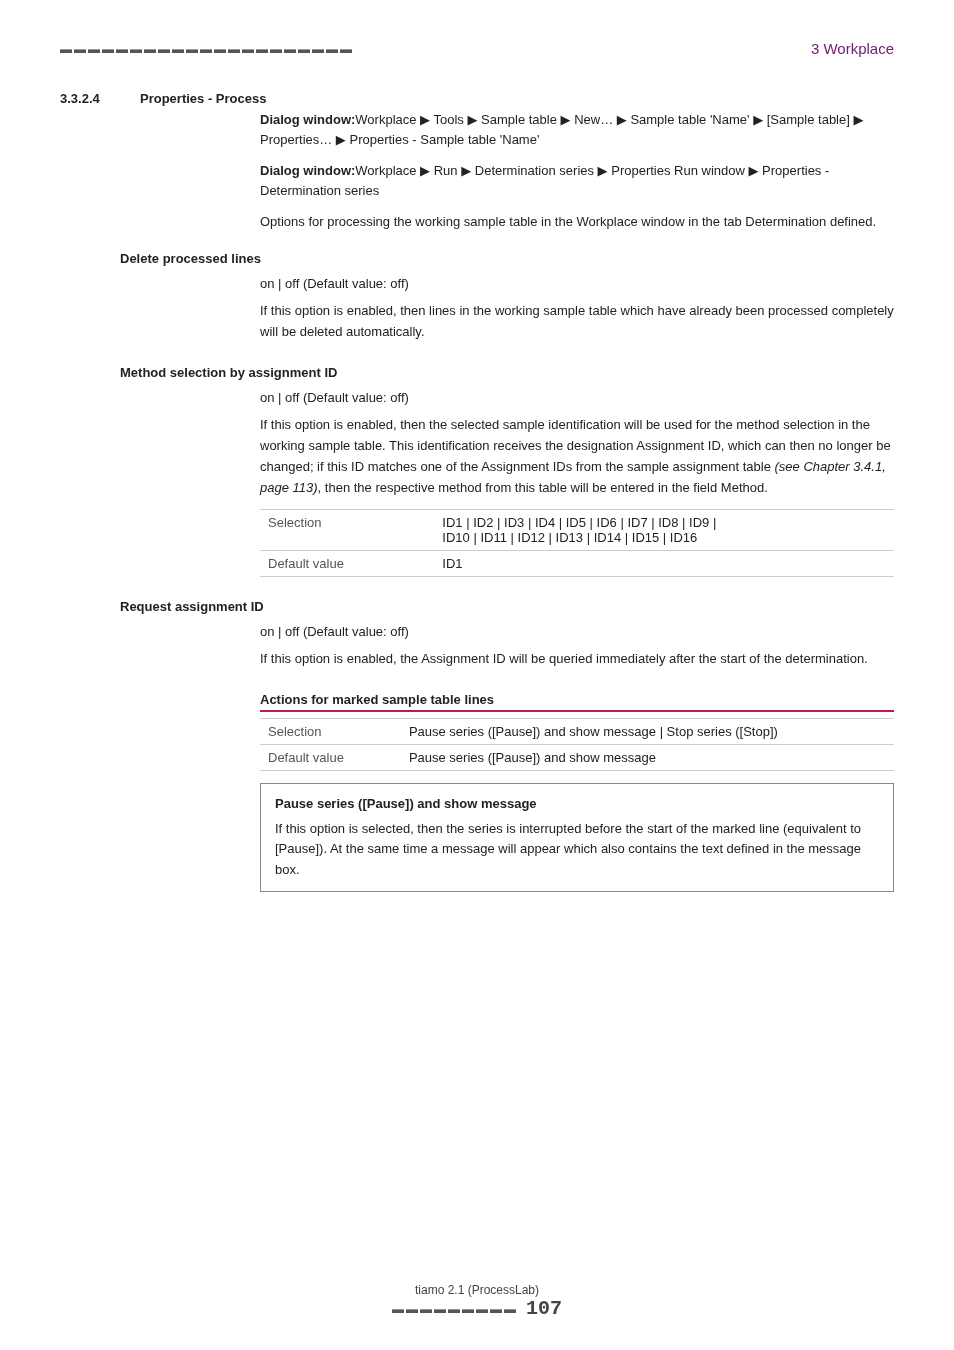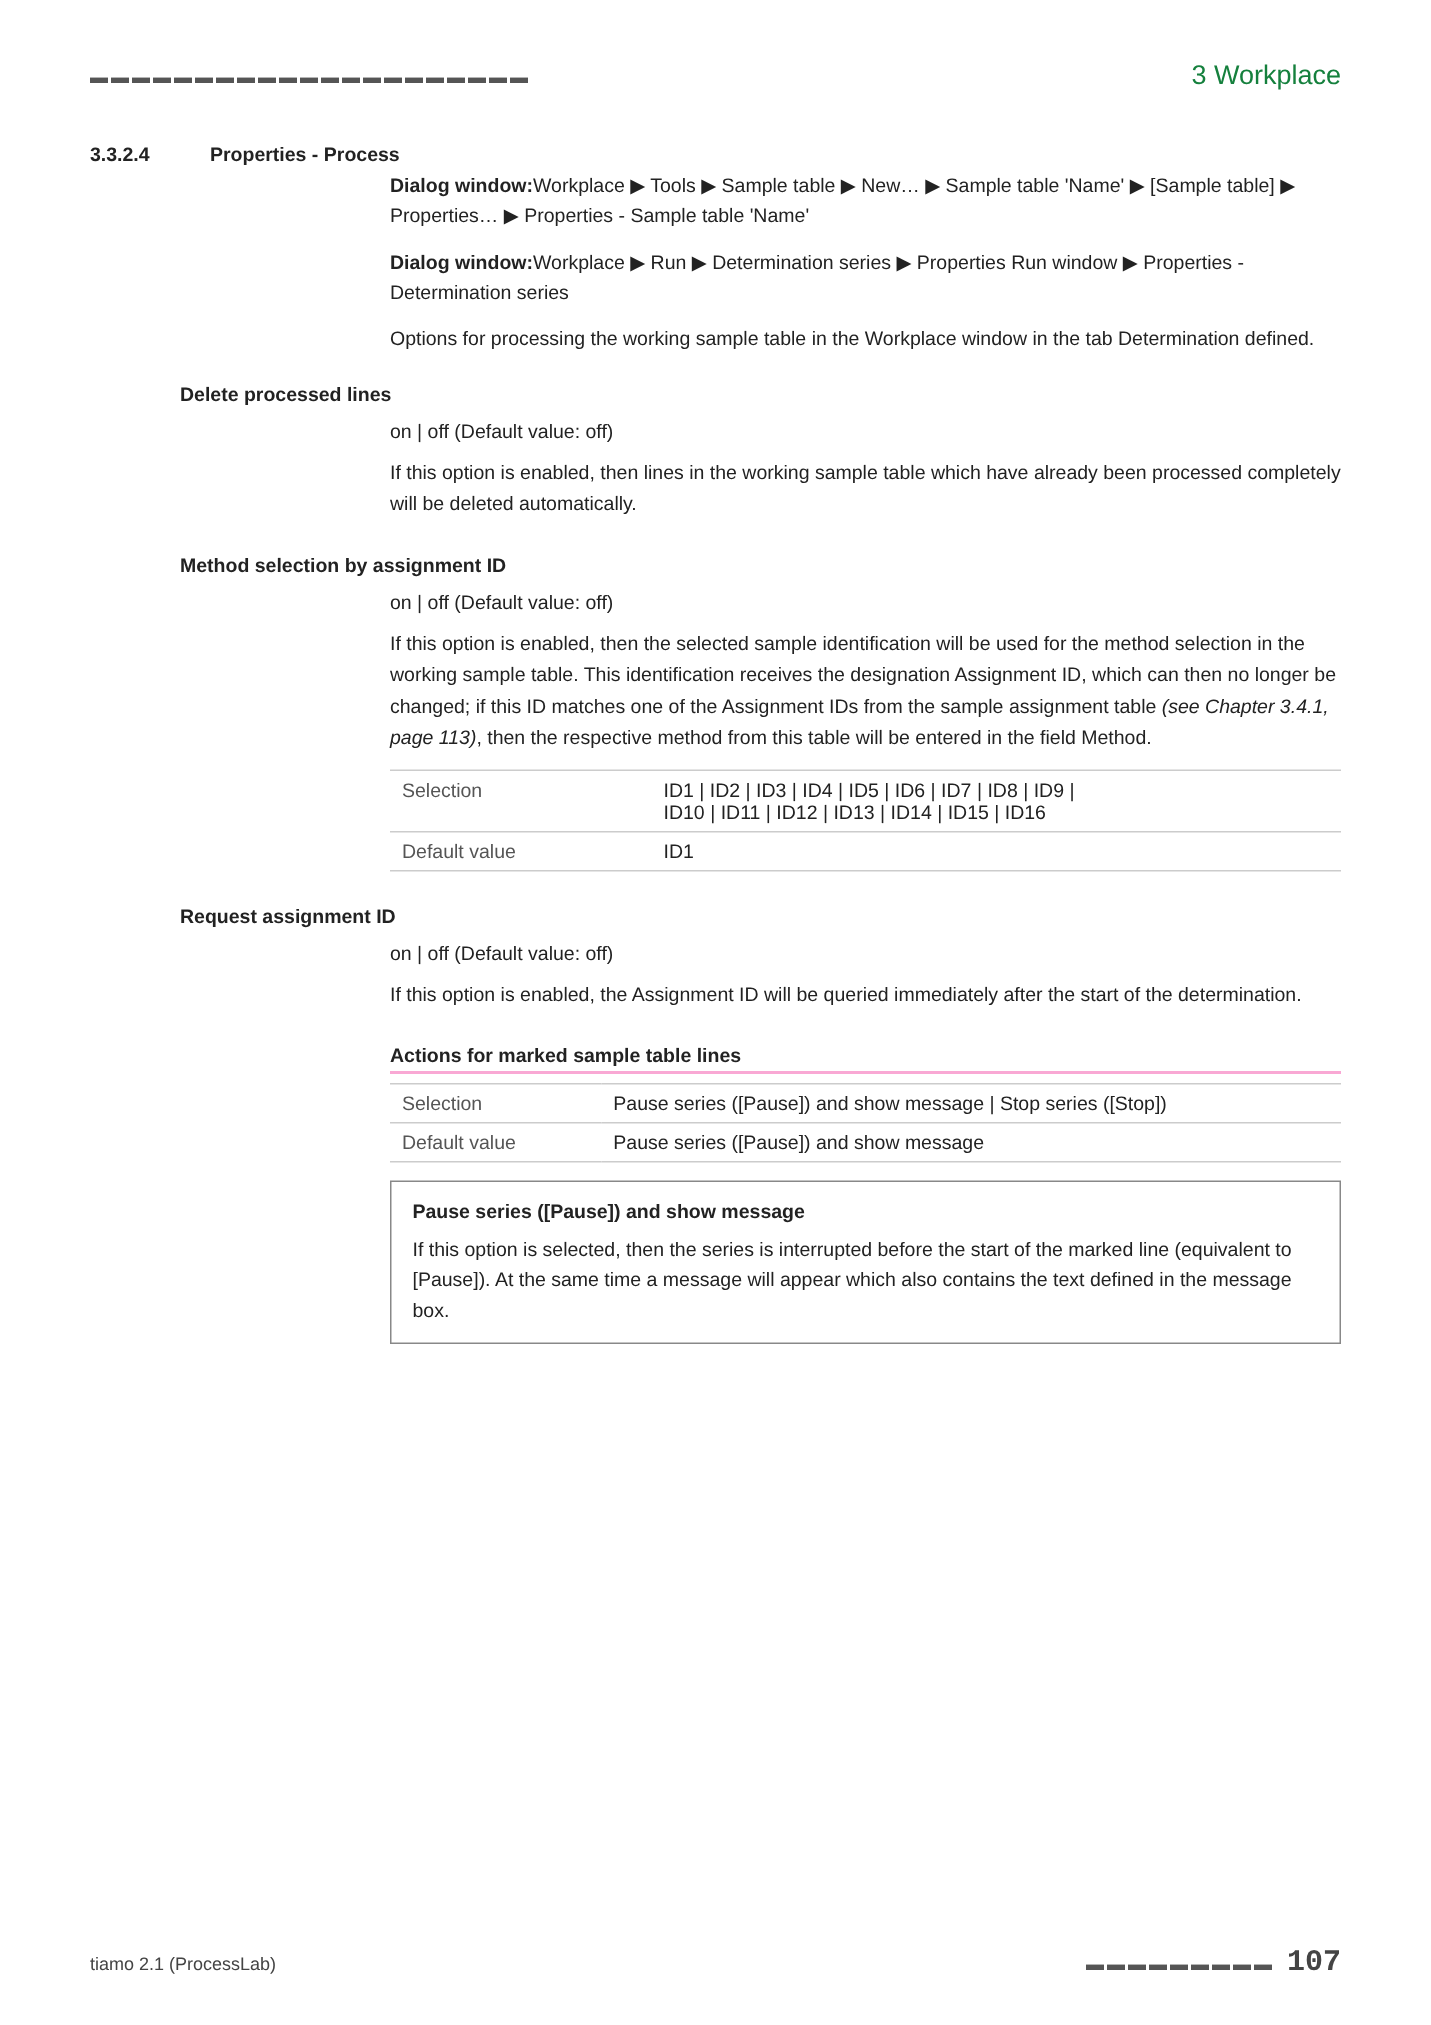--- a/index.html
+++ b/index.html
@@ -23,22 +23,22 @@
     
     .top-header {
       display: flex;
       justify-content: space-between;
       align-items: center;
       margin-bottom: 30px;
       padding-bottom: 4px;
     }
 
     .top-header-right {
-      font-size: 18px;
-      color: #15803d;
+      font-size: 15px;
+      color: #701a75;
       margin-left: 20px;
     }
 
     
     .section-heading {
       display: flex;
       gap: 20px;
       margin-bottom: 4px;
     }
 
@@ -128,21 +128,21 @@
     }
 
     .data-table td:last-child {
       font-weight: normal;
     }
 
     
     .actions-heading {
       font-weight: bold;
       font-size: 13px;
-      border-bottom: 2px solid #f9a8d4;
+      border-bottom: 2px solid #be185d;
       padding-bottom: 3px;
       margin-bottom: 6px;
     }
 
     .actions-table {
       width: 100%;
       border-collapse: collapse;
       font-size: 13px;
       margin-bottom: 12px;
     }
@@ -183,20 +183,21 @@
     .footer {
       position: absolute;
       bottom: 30px;
       left: 60px;
       right: 60px;
       display: flex;
       justify-content: space-between;
       align-items: center;
       font-size: 12px;
       color: #444;
+      flex-direction: column;
     }
 
     .footer-right {
       display: flex;
       align-items: center;
       gap: 8px;
       font-size: 14px;
     }
 
     .footer-dashes {

